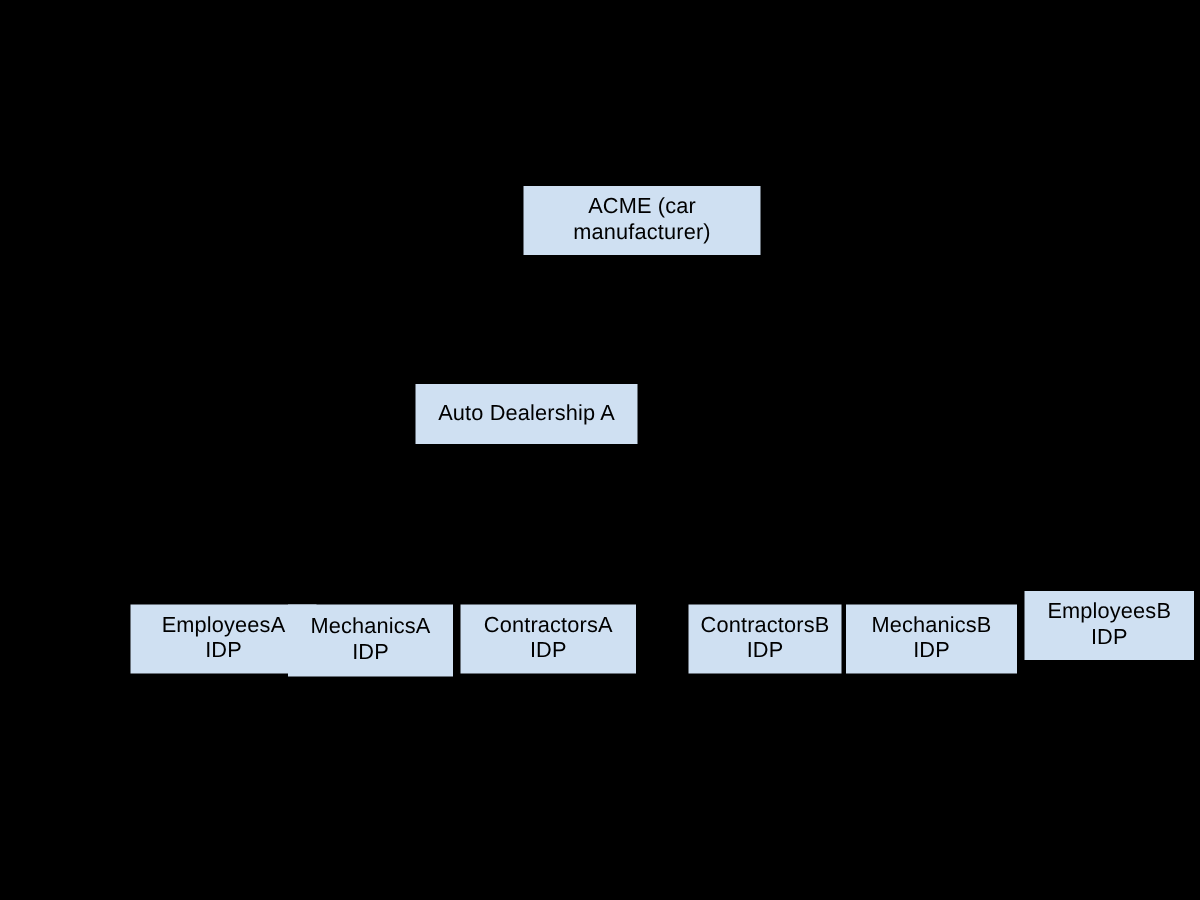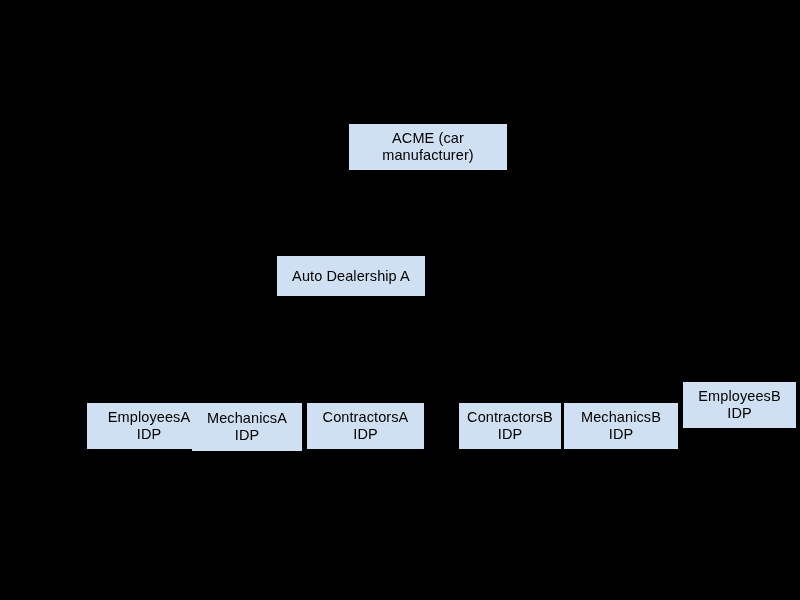--- a/index.html
+++ b/index.html
@@ -53,16 +53,16 @@
 
   <div class="node" style="left:307px; top:403px; width:117px; height:46px;">ContractorsA
 IDP</div>
 
   <div class="node" style="left:459px; top:403px; width:102px; height:46px;">ContractorsB
 IDP</div>
 
   <div class="node" style="left:564px; top:403px; width:114px; height:46px;">MechanicsB
 IDP</div>
 
-  <div class="node" style="left:683px; top:382px; width:113px; height:46px;">EmployeesB
+  <div class="node" style="left:683px; top:394px; width:113px; height:46px;">EmployeesB
 IDP</div>
 
 </div>
 
 </body></html>

